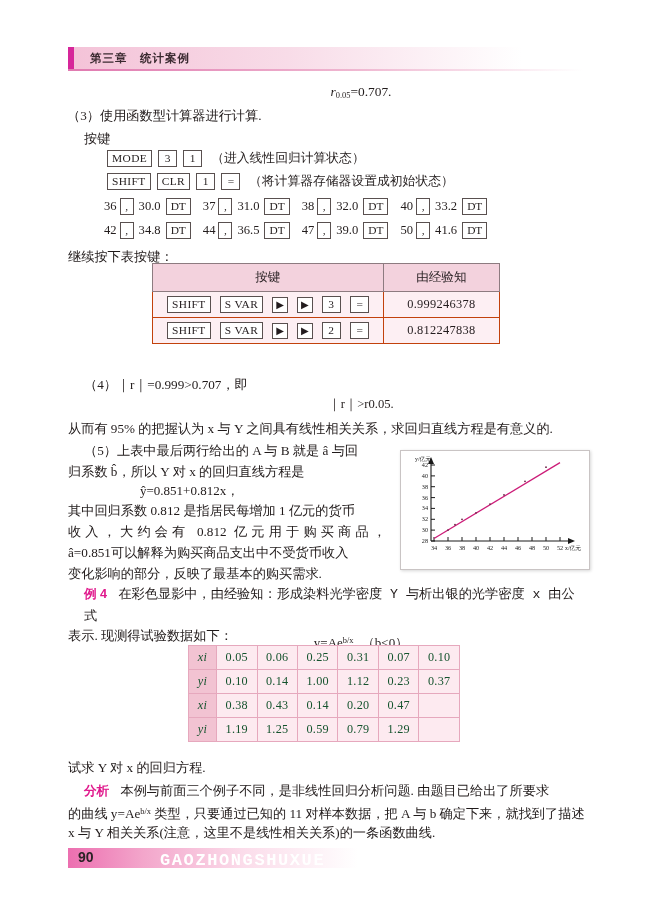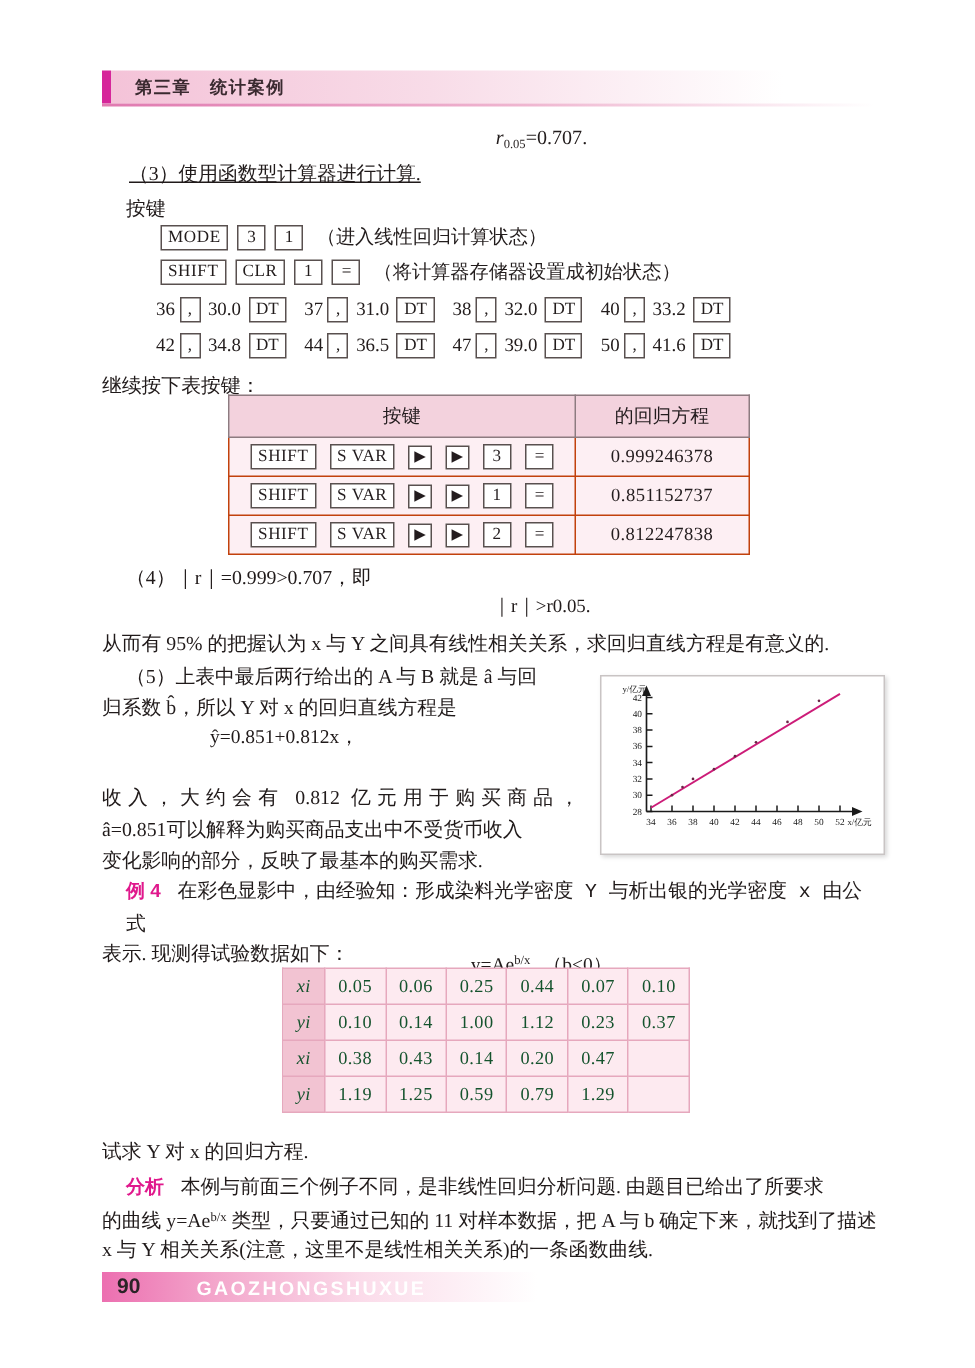--- a/index.html
+++ b/index.html
@@ -217,47 +217,47 @@
     position: absolute;
     left: 10px;
     top: 1px;
     font-size: 14px;
     font-weight: bold;
     color: #2b2326;
     font-family: "Liberation Sans", "DejaVu Sans", sans-serif;
   }
   .footer-mark {
     position: absolute;
-    left: 63px;
+    left: 92px;
     top: 3px;
-    font-size: 13px;
+    font-size: 17px;
     letter-spacing: 1.6px;
     color: #ffffff;
-    font-family: Liberation Sans, sans-serif;
+    font-family: Liberation Mono, monospace;
     font-weight: bold;
   }
 </style>
 </head>
 <body>
 
 <div class="page">
 
   <div class="header">
     <div class="header-bar"></div>
     <div class="header-band">
       <span class="header-text">第三章　统计案例</span>
     </div>
   </div>
   <div class="header-rule"></div>
 
   <div class="center-eq" style="top:84px;">
     <span class="mi">r</span><span class="sub">0.05</span><span>=0.707.</span>
   </div>
 
-  <div class="body-text" style="left:86px; top:105px; width:500px;text-decoration:underline;">（3）使用函数型计算器进行计算.</div>
+  <div class="body-text" style="left:67px; top:105px; width:500px;">（3）使用函数型计算器进行计算.</div>
 
   <div class="body-text" style="left:84px; top:128px;">按键</div>
 
   <div class="keyrow" style="left:104px; top:150px;">
     <span class="key wide">MODE</span>
     <span class="key">3</span>
     <span class="key">1</span>
     <span class="note">（进入线性回归计算状态）</span>
   </div>
 
@@ -322,65 +322,55 @@
       <span class="key">DT</span>
     </span>
   </div>
 
   <div class="body-text" style="left:68px; top:246px;">继续按下表按键：</div>
 
   <table class="ktable" style="left:152px; top:263px; width:348px;">
     <tbody>
         <tr>
       <th style="width:230px;">按键</th>
-      <th style="width:118px;">的回归方程</th>
+      <th style="width:118px;">由经验知</th>
     </tr>
     <tr>
       <td class="keys">
         <span class="key wide">SHIFT</span>
         <span class="key wide">S VAR</span>
         <span class="tri">▶</span>
         <span class="tri">▶</span>
         <span class="key">3</span>
         <span class="key eq">=</span>
       </td>
       <td class="result">0.999246378</td>
     </tr>
     <tr>
       <td class="keys">
         <span class="key wide">SHIFT</span>
         <span class="key wide">S VAR</span>
         <span class="tri">▶</span>
         <span class="tri">▶</span>
-        <span class="key">1</span>
-        <span class="key eq">=</span>
-      </td>
-      <td class="result">0.851152737</td>
-    </tr>
-    <tr>
-      <td class="keys">
-        <span class="key wide">SHIFT</span>
-        <span class="key wide">S VAR</span>
-        <span class="tri">▶</span>
-        <span class="tri">▶</span>
         <span class="key">2</span>
         <span class="key eq">=</span>
       </td>
       <td class="result">0.812247838</td>
     </tr>
   </tbody>
     </table>
 
   <div class="body-text" style="left:84px; top:374px;">（4）｜r｜=0.999&gt;0.707，即</div>
   <div class="center-eq" style="top:396px; font-size:12.6px;">｜r｜&gt;r0.05.</div>
   <div class="body-text" style="left:68px; top:418px; width:520px;">从而有 95% 的把握认为 x 与 Y 之间具有线性相关关系，求回归直线方程是有意义的.</div>
 
   <div class="body-text" style="left:84px; top:440px; width:300px;">（5）上表中最后两行给出的 A 与 B 就是 â 与回</div>
   <div class="body-text" style="left:68px; top:461px; width:320px;">归系数 b̂，所以 Y 对 x 的回归直线方程是</div>
   <div class="body-text" style="left:140px; top:480px; width:260px; font-size:13px;">ŷ=0.851+0.812x，</div>
+  <div class="body-text" style="left:68px; top:500px; width:318px;">其中回归系数 0.812 是指居民每增加 1 亿元的货币</div>
   <div class="body-text" style="left:68px; top:521px; width:318px; text-align:justify; text-align-last:justify;">收入，大约会有 0.812 亿元用于购买商品，</div>
   <div class="body-text" style="left:68px; top:542px; width:330px;">â=0.851可以解释为购买商品支出中不受货币收入</div>
   <div class="body-text" style="left:68px; top:563px; width:330px;">变化影响的部分，反映了最基本的购买需求.</div>
 
   <div class="figure" style="left:400px; top:450px; width:188px; height:118px;">
     <svg width="188" height="118" viewBox="0 0 188 118">
 
       <line x1="30" y1="12" x2="30" y2="90" stroke="#1a1a1a" stroke-width="1.1"></line>
       <polygon points="30,6 27,13 33,13" fill="#1a1a1a"></polygon>
 
@@ -460,21 +450,21 @@
   </div>
   <div class="body-text" style="left:68px; top:625px; width:500px;">表示. 现测得试验数据如下：</div>
 
   <table class="dtable" style="left:188px; top:645px; width:272px;">
     <tbody>
         <tr>
       <td class="lbl"><span>xi</span></td>
       <td class="valcell">0.05</td>
       <td class="valcell">0.06</td>
       <td class="valcell">0.25</td>
-      <td class="valcell">0.44</td>
+      <td class="valcell">0.31</td>
       <td class="valcell">0.07</td>
       <td class="valcell">0.10</td>
     </tr>
     <tr>
       <td class="lbl"><span>yi</span></td>
       <td>0.10</td>
       <td>0.14</td>
       <td>1.00</td>
       <td>1.12</td>
       <td>0.23</td>

